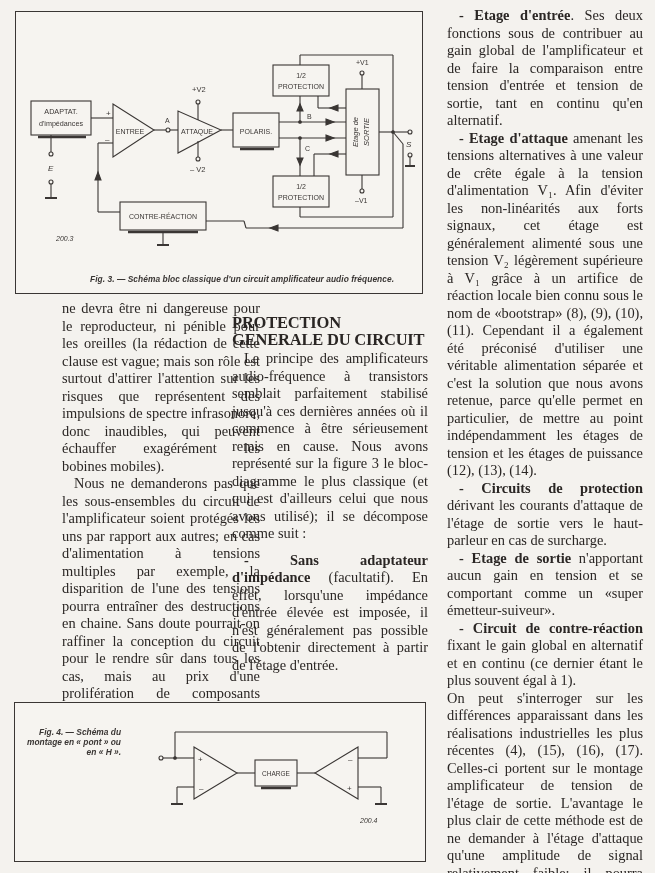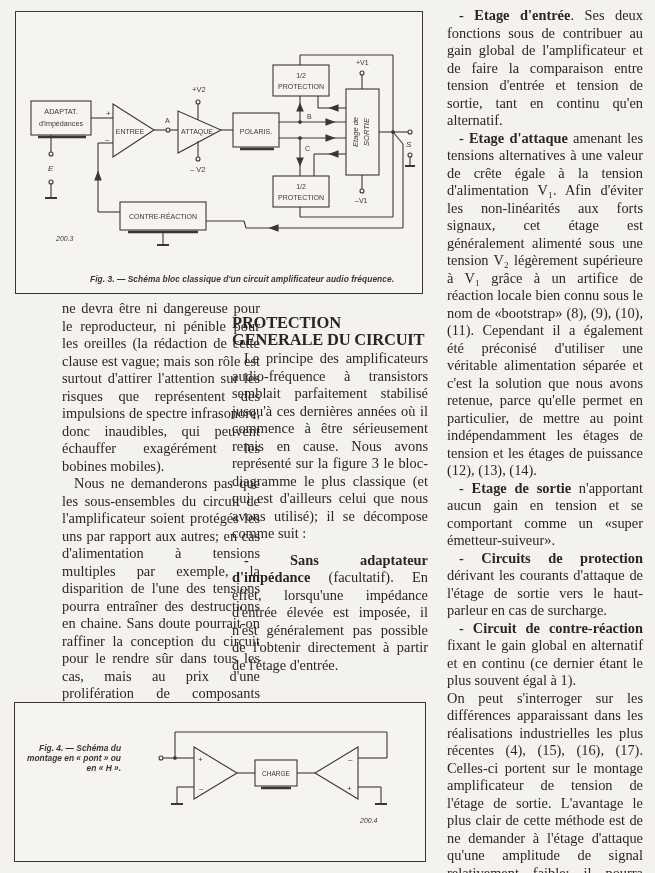--- a/index.html
+++ b/index.html
@@ -11,21 +11,21 @@
   .col { position:absolute; font-size:14.4px; line-height:17.5px; text-align:justify; }
   .col p { margin:0; text-indent:0; }
   .col p.ind { text-indent:12px; }
   .col b { font-weight:bold; }
   .colA { left:20px; top:300px; width:198px;margin-left:42px; }
   .colB { left:232px; top:300px; width:196px; }
   .colC { left:447px; top:7px; width:196px; }
   .heading { font-weight:bold; font-size:16.5px; line-height:17px; margin:14px 0 2px 0; letter-spacing:-0.2px; }
   .fig4 { position:absolute; left:14px; top:702px; width:412px; height:160px; border:1.5px solid #3a3634; box-sizing:border-box; background:#f6f4f0; }
   .fig4 svg { position:absolute; left:0; top:0; }
-  .fig4-caption { position:absolute; left:10px; top:40px; width:96px; font-family:"Liberation Sans",sans-serif; font-size:8.4px; font-style:italic; font-weight:bold; text-align:right; line-height:10px; color:#3a3634; }
+  .fig4-caption { position:absolute; left:10px; top:24px; width:96px; font-family:"Liberation Sans",sans-serif; font-size:8.4px; font-style:italic; font-weight:bold; text-align:right; line-height:10px; color:#3a3634; }
   .svgtxt { font-family:"Liberation Sans","DejaVu Sans",sans-serif; fill:#3a3634; }
 </style>
 </head>
 <body>
 
 <div class="fig3">
   <svg width="408" height="283" viewBox="0 0 408 283">
     <g stroke="#3a3634" stroke-width="1.1" fill="none">
 
       <rect x="15" y="89" width="60" height="34" fill="#f6f4f0"></rect>
@@ -153,22 +153,22 @@
 
 <div class="col colB">
   <div class="heading">PROTECTION GENERALE DU CIRCUIT</div>
   <p class="ind">Le principe des amplificateurs audio-fréquence à transistors semblait parfaitement stabilisé jusqu'à ces dernières années où il commence à être sérieusement remis en cause. Nous avons représenté sur la figure 3 le bloc-diagramme le plus classique (et qui est d'ailleurs celui que nous avons utilisé); il se décompose comme suit :</p>
   <p class="ind" style="margin-top:9px"><b>- Sans adaptateur d'impédance</b><span> (facultatif). En effet, lorsqu'une impédance d'entrée élevée est imposée, il n'est généralement pas possible de l'obtenir directement à partir de l'étage d'entrée.</span></p>
 </div>
 
 <div class="col colC">
   <p class="ind"><b>- Etage d'entrée</b><span>. Ses deux fonctions sous de contribuer au gain global de l'amplificateur et de faire la comparaison entre tension d'entrée et tension de sortie, tant en continu qu'en alternatif.</span></p>
   <p class="ind"><b>- Etage d'attaque</b><span> amenant les tensions alternatives à une valeur de crête égale à la tension d'alimentation V₁. Afin d'éviter les non-linéarités aux forts signaux, cet étage est généralement alimenté sous une tension V₂ légèrement supérieure à V₁ grâce à un artifice de réaction locale bien connu sous le nom de «bootstrap» (8), (9), (10), (11). Cependant il a également été préconisé d'utiliser une véritable alimentation séparée et c'est la solution que nous avons retenue, parce qu'elle permet en particulier, de mettre au point indépendamment les étages de tension et les étages de puissance (12), (13), (14).</span></p>
+  <p class="ind"><b>- Circuits de protection</b><span> dérivant les courants d'attaque de l'étage de sortie vers le haut-parleur en cas de surcharge.</span></p>
   <p class="ind"><b>- Etage de sortie</b><span> n'apportant aucun gain en tension et se comportant comme un «super émetteur-suiveur».</span></p>
-  <p class="ind"><b>- Circuits de protection</b><span> dérivant les courants d'attaque de l'étage de sortie vers le haut-parleur en cas de surcharge.</span></p>
   <p class="ind"><b>- Circuit de contre-réaction</b><span> fixant le gain global en alternatif et en continu (ce dernier étant le plus souvent égal à 1).</span></p>
   <p><b></b><span>On peut s'interroger sur les différences apparaissant dans les réalisations industrielles les plus récentes (4), (15), (16), (17). Celles-ci portent sur le montage amplificateur de tension de l'étage de sortie. L'avantage le plus clair de cette méthode est de ne demander à l'étage d'attaque qu'une amplitude de signal relativement faible; il pourra donc être alimenté sous une tension réduite, avoir une bonne linéarité sans nécessiter de «bootstrap», dissiper moins et, de ce fait, être éventuellement intégré (15). En contre-partie, ce</span></p>
 </div>
 
 <div class="fig4">
   <svg width="412" height="160" viewBox="0 0 412 160">
     <g stroke="#3a3634" stroke-width="1.1" fill="none">
       <line x1="160" y1="29" x2="372" y2="29"></line>
       <line x1="160" y1="29" x2="160" y2="55"></line>
       <line x1="372" y1="29" x2="372" y2="55"></line>

